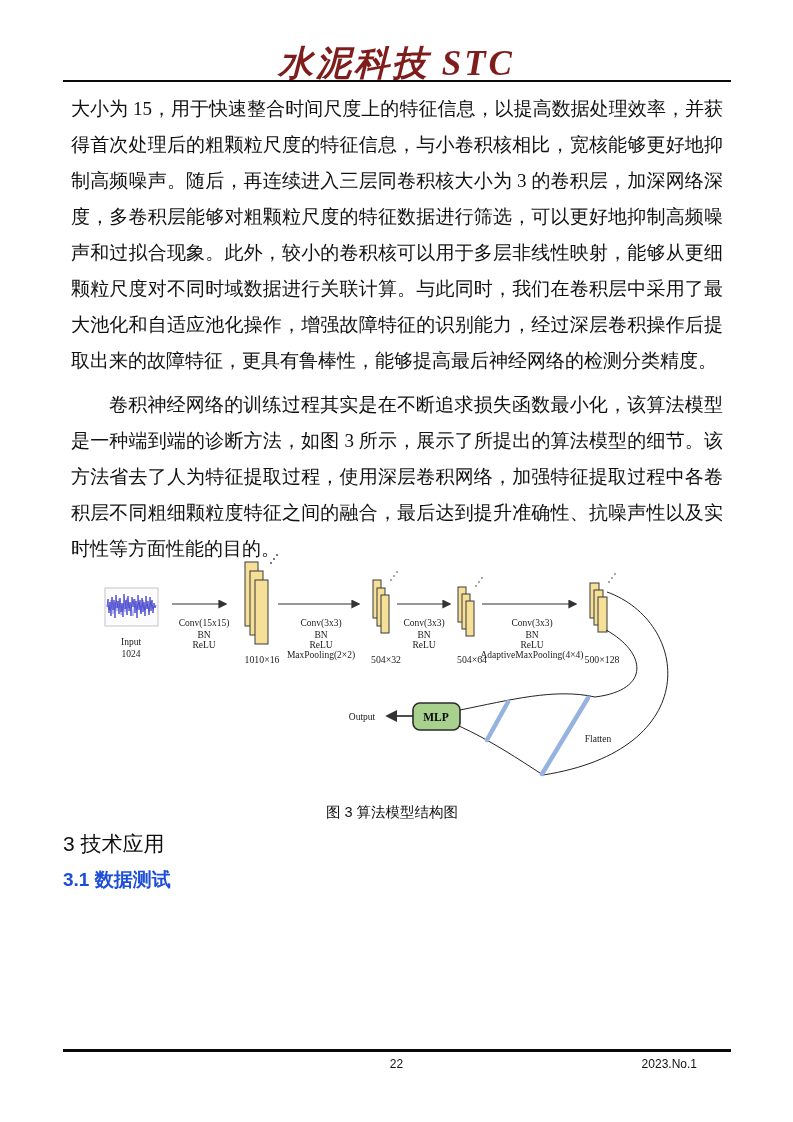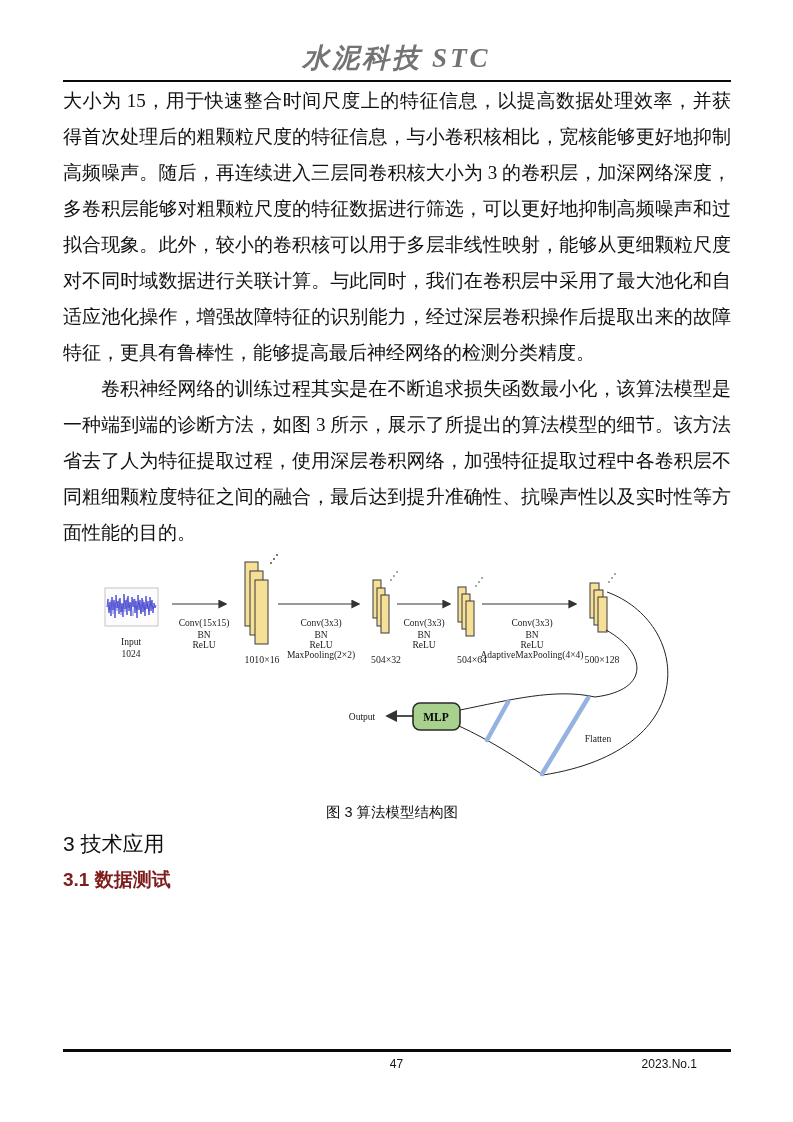--- a/index.html
+++ b/index.html
@@ -5,48 +5,48 @@
   html,body{margin:0;padding:0;background:#e8e8e8;}
   .page{
     position:relative;width:793px;height:1122px;background:#ffffff;
     margin:0 auto;overflow:hidden;
     font-family:"Liberation Serif","DejaVu Serif",serif;color:#151515;
   }
   
   .journal-title{
     position:absolute;top:40px;left:0;right:0;text-align:center;
     font-family:"Liberation Serif","DejaVu Serif",serif;
-    font-style:italic;font-weight:bold;font-size:27px;letter-spacing:3px;color:#737373;
+    font-style:italic;font-weight:bold;font-size:35px;letter-spacing:3px;color:#7f1d1d;
   }
   .header-rule{position:absolute;top:80px;left:63px;width:668px;height:2px;background:#0a0a0a;}
   
   .body-flow{position:absolute;top:83px;left:63px;width:668px;}
   .para{
-    margin:0;font-size:19px;line-height:36px;text-align:justify;
+    margin:8px;font-size:19px;line-height:36px;text-align:justify;
     font-family:"Liberation Serif","DejaVu Serif",serif;color:#111;
   }
   .para.indent{text-indent:2em;}
   
   .figure-wrap{position:absolute;left:80px;top:550px;width:660px;height:252px;}
   .figure-wrap svg{display:block;}
   .flab{font-family:"Liberation Serif","DejaVu Serif",serif;font-size:9.5px;fill:#1a1a1a;text-anchor:middle;}
   .fdim{font-family:"Liberation Serif","DejaVu Serif",serif;font-size:9.8px;fill:#1a1a1a;text-anchor:middle;}
   .fmlp{font-family:"Liberation Serif","DejaVu Serif",serif;font-size:11.5px;font-weight:bold;fill:#0a0a0a;text-anchor:middle;}
   .fig-caption{
     position:absolute;top:803px;left:0;right:9px;text-align:center;
     font-family:"Liberation Sans","DejaVu Sans",sans-serif;font-size:14.5px;color:#111;
   }
   
   .h1{
     position:absolute;top:830px;left:63px;
     font-family:"Liberation Sans","DejaVu Sans",sans-serif;font-weight:normal;font-size:21px;color:#0d0d0d;
   }
   .h2{
     position:absolute;top:867px;left:63px;
-    font-family:"Liberation Sans","DejaVu Sans",sans-serif;font-weight:bold;font-size:19px;color:#7f1d1d;
+    font-family:"Liberation Sans","DejaVu Sans",sans-serif;font-weight:bold;font-size:19px;color:#1d4ed8;
   }
   .p3-pos{position:absolute;top:901px;left:63px;width:668px;}
   
   .footer-rule{position:absolute;top:1049px;left:63px;width:668px;height:3px;background:#0a0a0a;}
   .footer-page{
     position:absolute;top:1057px;left:0;right:0;text-align:center;
     font-family:"Liberation Sans","DejaVu Sans",sans-serif;font-size:12px;color:#111;
   }
   .footer-issue{
     position:absolute;top:1057px;right:96px;
@@ -169,16 +169,16 @@
     </svg>
   </div>
 
   <div class="fig-caption">图 3  算法模型结构图</div>
 
   <div class="h1">3 技术应用</div>
   <div class="h2">3.1 数据测试</div>
 
 
   <div class="footer-rule"></div>
-  <div class="footer-page">47</div>
+  <div class="footer-page">22</div>
   <div class="footer-issue">2023.No.1</div>
 
 </div>
 
 </body></html>

